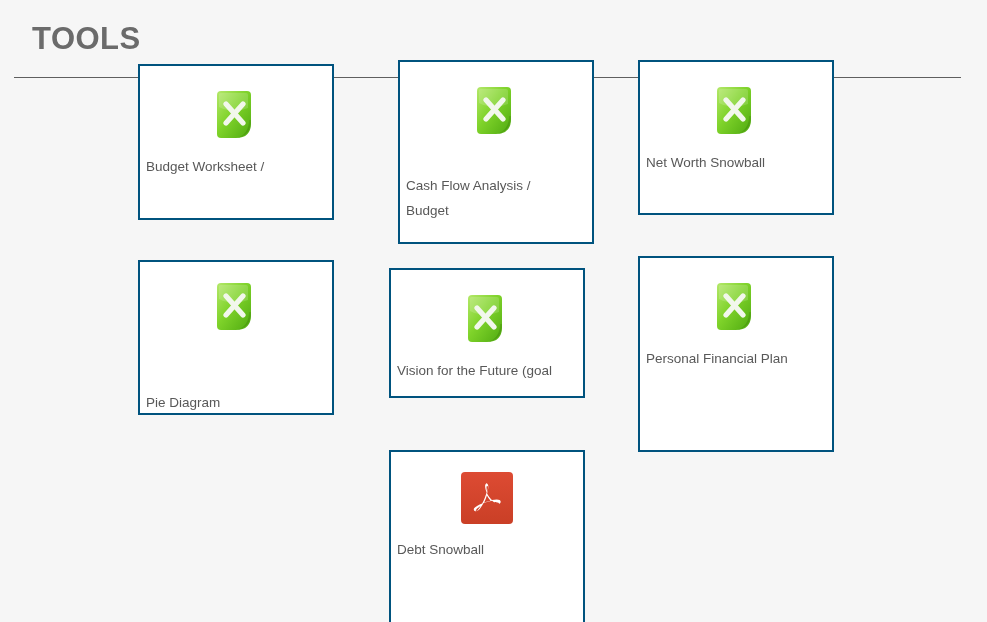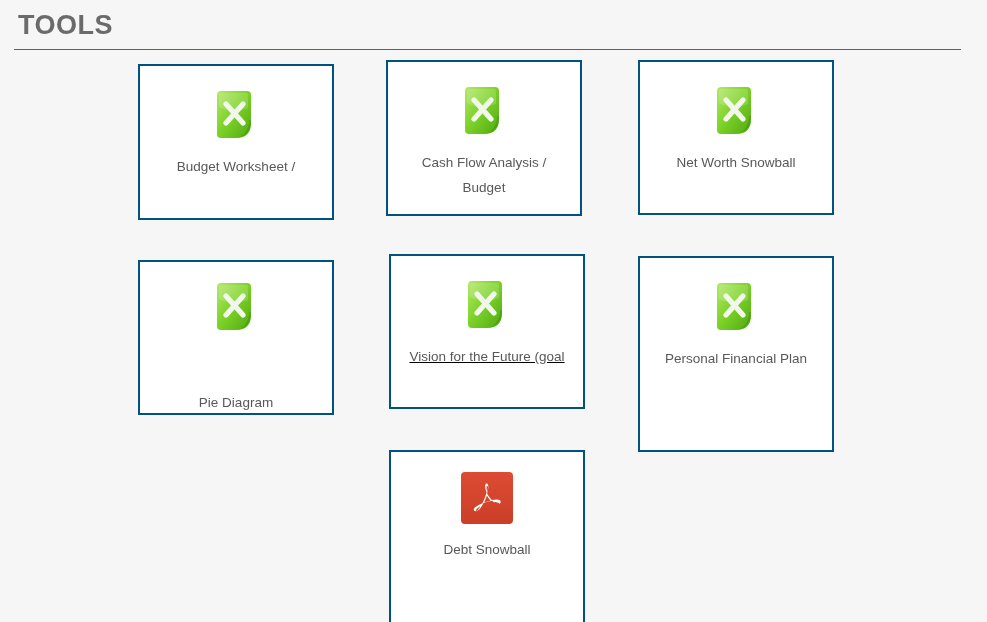--- a/index.html
+++ b/index.html
@@ -16,26 +16,26 @@
   }
 
   
   .page-header {
     position: absolute;
     left: 14px;
     top: 6px;
     width: 947px;
   }
   .page-title {
-    font-size: 27px;
+    font-size: 31px;
     font-weight: 600;
     letter-spacing: 0.5px;
     color: #6b6b6b;
     line-height: 34px;
-    margin: 2px;
+    margin: 16px;
     padding: 0 0 5px 2px;
     font-family: "Liberation Sans", sans-serif;
   }
   .title-rule {
     height: 1px;
     background: #5f5f5f;
     width: 947px;
   }
 
   
@@ -61,42 +61,41 @@
     border: 2px solid #00537e;
     display: flex;
     flex-direction: column;
     align-items: center;
     position: absolute;
     text-decoration: none;
   }
 
   
   .card-r1c1 { left: 138px; top: 8px;  width: 196px; height: 156px; }
-  .card-r1c2 { left: 386px; top: 4px;  width: 196px; height: 156px; }
+  .card-r1c2 { left: 398px; top: 4px;  width: 196px; height: 184px; gap: 23px; }
   .card-r1c3 { left: 638px; top: 4px;  width: 196px; height: 155px; }
   
   .card-r2c1 { left: 138px; top: 8px;  width: 196px; height: 155px; gap: 48px; }
-  .card-r2c2 { left: 389px; top: 2px;  width: 196px; height: 155px; text-decoration: underline; }
+  .card-r2c2 { left: 389px; top: 16px;  width: 196px; height: 130px; }
   .card-r2c3 { left: 638px; top: 4px;  width: 196px; height: 196px; }
   
   .card-r3c2 { left: 389px; top: 1px;  width: 196px; height: 178px; }
 
   .card-icon-wrap {
     margin-top: 20px;
     height: 58px;
     display: flex;
     align-items: center;
     justify-content: center;
   }
   .card-icon-wrap.tight { margin-top: 17px; }
 
   .card-label {
     margin-top: 10px;
     width: 180px;
-    text-align: center;
     font-size: 13.5px;
     line-height: 25px;
     color: #585858;
     font-family: "Liberation Sans", sans-serif;
     font-weight: 400;
   }
 
   
   .icon-svg { display: block; }
 </style>

